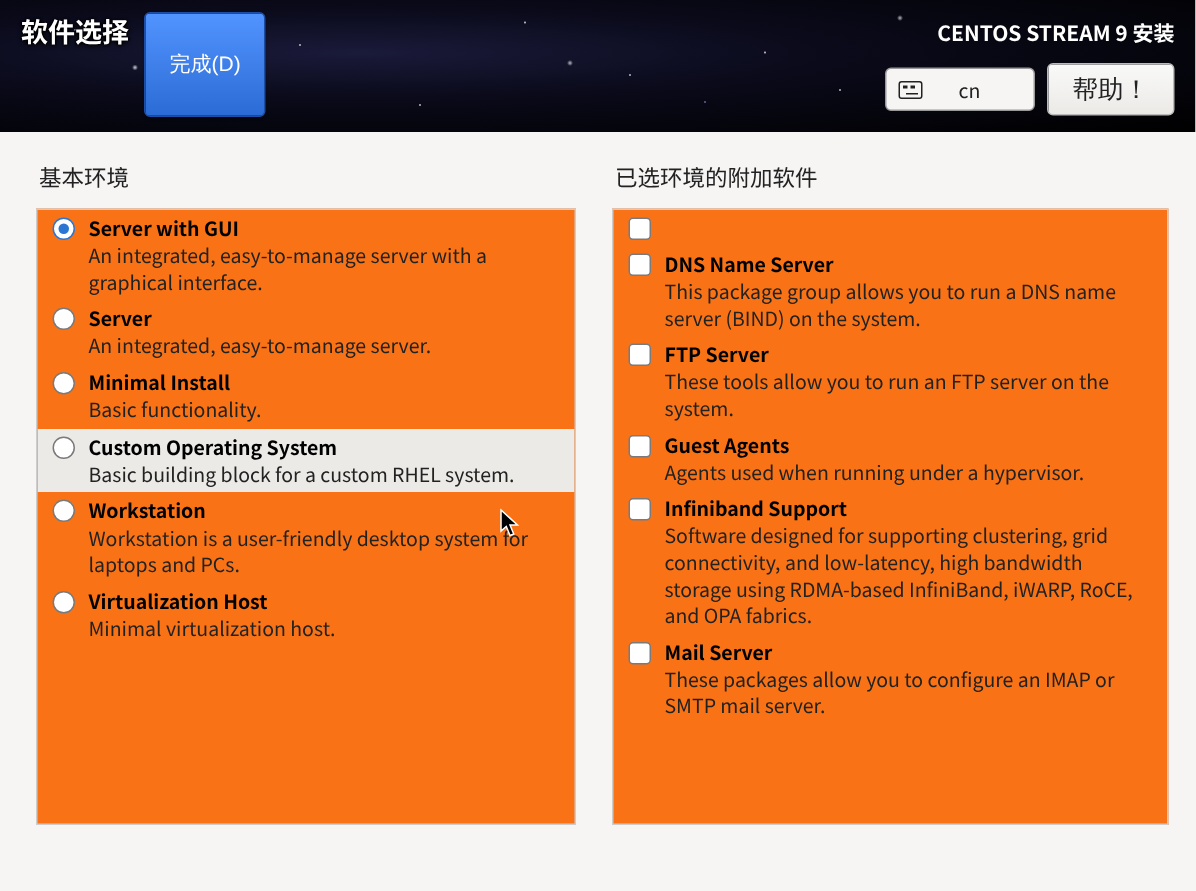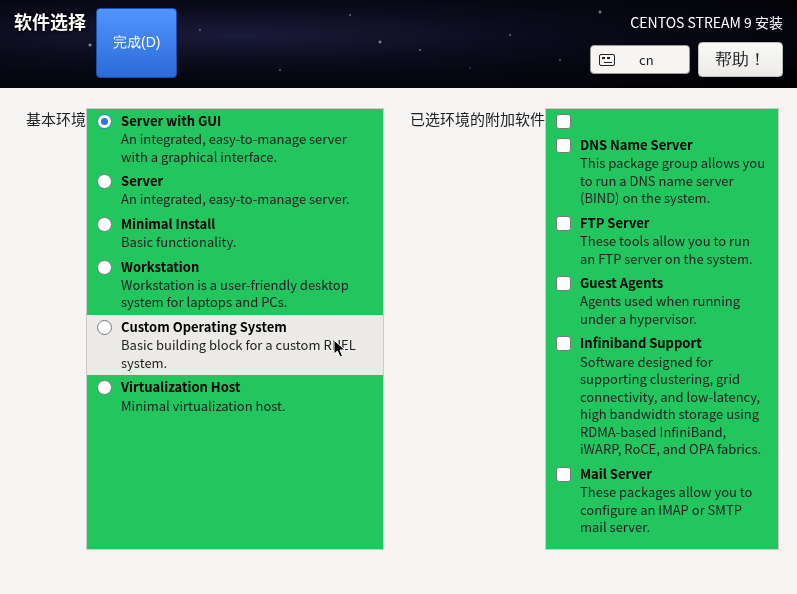--- a/index.html
+++ b/index.html
@@ -44,21 +44,21 @@
         radial-gradient(1px 1px at 160px 10px, rgba(200,150,255,0.9), transparent),
         radial-gradient(1px 1px at 470px 68px, rgba(180,160,255,0.8), transparent);
       pointer-events: none;
     }
     .header-left { display: flex; gap: 10px; position: relative; z-index: 1; }
     .header-right { display: flex; flex-direction: column; align-items: flex-end; gap: 10px; position: relative; z-index: 1; }
     .screen-title {
       font-size: 18px; font-weight: 700; color: #fff;
       text-shadow: 0 1px 3px rgba(0,0,0,0.9), 1px 0 1px #000, -1px 0 1px #000;
     }
-    .installer-title { font-size: 14px; font-weight: 400; color: #fff; padding-top: 4px; }
+    .installer-title { font-size: 14px; font-weight: 700; color: #fff; padding-top: 4px; }
     .btn {
       background: linear-gradient(#5294ff, #2b6bd6);
       border: 1px solid #1d4fa6;
       color: #fff; font-size: 14px;
       padding: 3px 16px; border-radius: 4px;
       cursor: pointer; box-shadow: 0 1px 2px rgba(0,0,0,0.3);
       width: fit-content;
     }
     .header-row2-right { display: flex; gap: 8px; align-items: center; }
     .lang-indicator {
@@ -78,25 +78,25 @@
       border: 1px solid #bbb; color: #222; font-size: 17px;
       padding: 5px 16px; border-radius: 4px; cursor: pointer;
     }
 
     .content {
       flex: 1; display: flex; gap: 24px;
       padding: 20px 18px 44px 24px;
       background: #f6f5f4;
       min-height: 0;
     }
-    .column { flex: 1; display: flex; flex-direction: row; min-width: 0; }
+    .column { flex: 1; display: flex; flex-direction: column; min-width: 0; }
     .column-left { flex: 0 0 360px; }
     .col-title { font-size: 15px; font-weight: 400; color: #222; margin-bottom: 10px; padding-left: 2px; }
     .list {
-      background: #22c55e; border: 1px solid #ccc;
+      background: #f97316; border: 1px solid #ccc;
       flex: 1; overflow-y: auto; overflow-x: hidden;
     }
     .item {
       display: flex; align-items: flex-start; gap: 9px;
       padding: 3px 10px 4px 10px; cursor: pointer;
     }
     .item.hover { background: #eceae7; }
     .item-body { flex: 1; min-width: 0; }
     .item-label { font-weight: 700; color: #000; font-size: 13px; line-height: 1.4; }
     .item-desc { color: #222; font-size: 13px; line-height: 1.35; }
@@ -159,32 +159,32 @@
             <div class="item-desc">An integrated, easy-to-manage server.</div>
           </div>
         </div>
         <div class="item">
           <span class="radio"></span>
           <div class="item-body">
             <div class="item-label">Minimal Install</div>
             <div class="item-desc">Basic functionality.</div>
           </div>
         </div>
+        <div class="item hover">
+          <span class="radio"></span>
+          <div class="item-body">
+            <div class="item-label">Custom Operating System</div>
+            <div class="item-desc">Basic building block for a custom RHEL system.</div>
+          </div>
+        </div>
         <div class="item">
           <span class="radio"></span>
           <div class="item-body">
             <div class="item-label">Workstation</div>
             <div class="item-desc">Workstation is a user-friendly desktop system for laptops and PCs.</div>
-          </div>
-        </div>
-        <div class="item hover">
-          <span class="radio"></span>
-          <div class="item-body">
-            <div class="item-label">Custom Operating System</div>
-            <div class="item-desc">Basic building block for a custom RHEL system.</div>
           </div>
         </div>
         <div class="item">
           <span class="radio"></span>
           <div class="item-body">
             <div class="item-label">Virtualization Host</div>
             <div class="item-desc">Minimal virtualization host.</div>
           </div>
         </div>
       </div>

